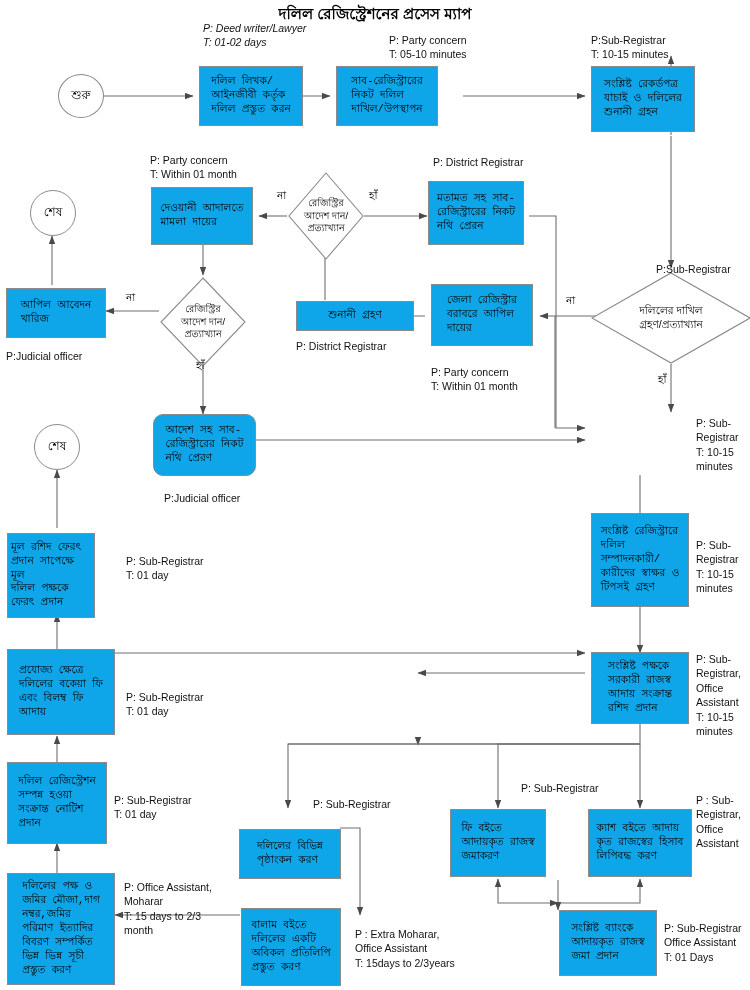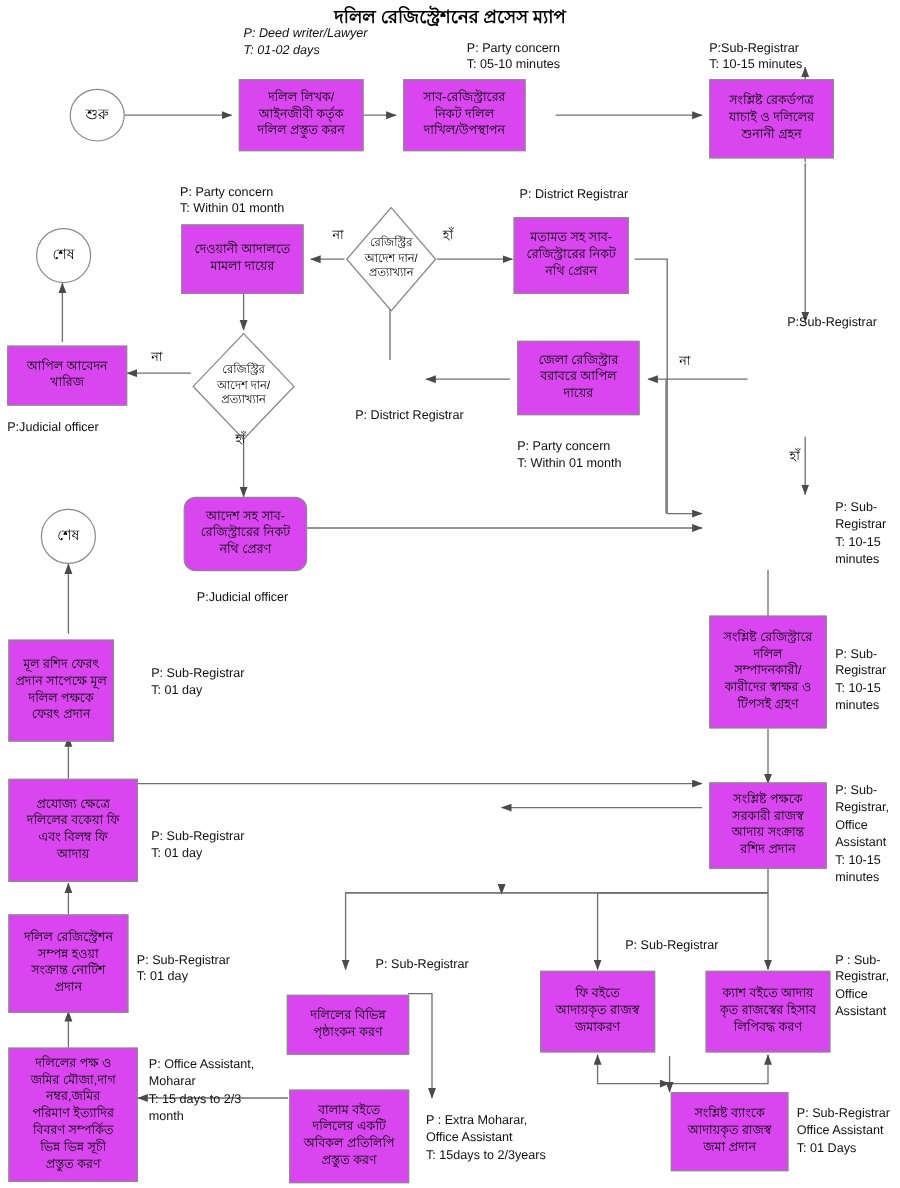--- a/index.html
+++ b/index.html
@@ -29,29 +29,30 @@
     position: absolute;
     top: 2px; left: 0; width: 750px;
     text-align: center;
     font-weight: bold;
     font-size: 15px;
     letter-spacing: 0px;
   }
   .node {
     position: absolute;
     border: 1px solid #8a8a8a;
-    background: #d946ef;
+    background: #0ea5e9;
     display: flex;
     align-items: center;
     justify-content: center;
-    text-align: center;
+    text-align: left;
     font-size: 10.5px;
     line-height: 1.32;
     padding: 2px 3px;
     z-index: 3;
+    font-family: Liberation Mono, monospace;
   }
   .terminator {
     position: absolute;
     border: 1px solid #8a8a8a;
     background: #fff;
     border-radius: 50%;
     display: flex;
     align-items: center;
     justify-content: center;
     text-align: center;
@@ -198,20 +199,27 @@
 দাখিল/উপস্থাপন</div>
   <div class="ann" style="left:389px; top:33px;">P: Party concern
 T: 05-10 minutes</div>
 
   <div class="node" style="left:591px; top:66px; width:104px; height:66px; white-space:pre-line;">সংশ্লিষ্ট রেকর্ডপত্র
 যাচাই ও দলিলের
 শুনানী গ্রহন</div>
   <div class="ann" style="left:591px; top:33px;">P:Sub-Registrar
 T: 10-15 minutes</div>
 
+  <div class="decision" style="left:591px; top:272px; width:160px; height:92px;">
+    <svg class="dia-shape" viewBox="0 0 160 92" preserveAspectRatio="none">
+      <polygon points="80,1 159,46 80,91 1,46" fill="#fff" stroke="#8a8a8a" stroke-width="1.1"></polygon>
+    </svg>
+    <div class="dia-text" style="white-space:pre-line;">দলিলের দাখিল
+গ্রহণ/প্রত্যাখ্যান</div>
+  </div>
   <div class="ann" style="left:656px; top:262px;">P:Sub-Registrar</div>
   <div class="edge-label" style="left:566px; top:293px;">না</div>
   <div class="edge-label" style="left:658px; top:372px;">হাঁ</div>
 
   <div class="decision" style="left:288px; top:172px; width:76px; height:88px;">
     <svg class="dia-shape" viewBox="0 0 76 88" preserveAspectRatio="none">
       <polygon points="38,1 75,44 38,87 1,44" fill="#fff" stroke="#8a8a8a" stroke-width="1.1"></polygon>
     </svg>
     <div class="dia-text" style="white-space:pre-line; font-size:9.5px; width:96%;">রেজিস্ট্রির
 আদেশ দান/
@@ -242,20 +250,21 @@
   <div class="edge-label" style="left:196px; top:358px;">হাঁ</div>
 
   <div class="node" style="left:6px; top:288px; width:100px; height:50px; white-space:pre-line;">আপিল আবেদন
 খারিজ</div>
   <div class="ann" style="left:6px; top:349px;">P:Judicial officer</div>
 
   <div class="terminator" style="left:30px; top:190px; width:46px; height:46px;">
     <span>শেষ</span>
   </div>
 
+  <div class="node" style="left:296px; top:301px; width:118px; height:30px;">শুনানী গ্রহণ</div>
   <div class="ann" style="left:296px; top:339px;">P: District Registrar</div>
 
   <div class="node" style="left:431px; top:284px; width:102px; height:62px; white-space:pre-line;">জেলা রেজিস্ট্রার
 বরাবরে আপিল
 দায়ের</div>
   <div class="ann" style="left:431px; top:365px;">P: Party concern
 T: Within 01 month</div>
 
   <div class="node" style="left:153px; top:414px; width:103px; height:62px; white-space:pre-line;border-radius:10px;">আদেশ সহ সাব-
 রেজিস্ট্রারের নিকট

